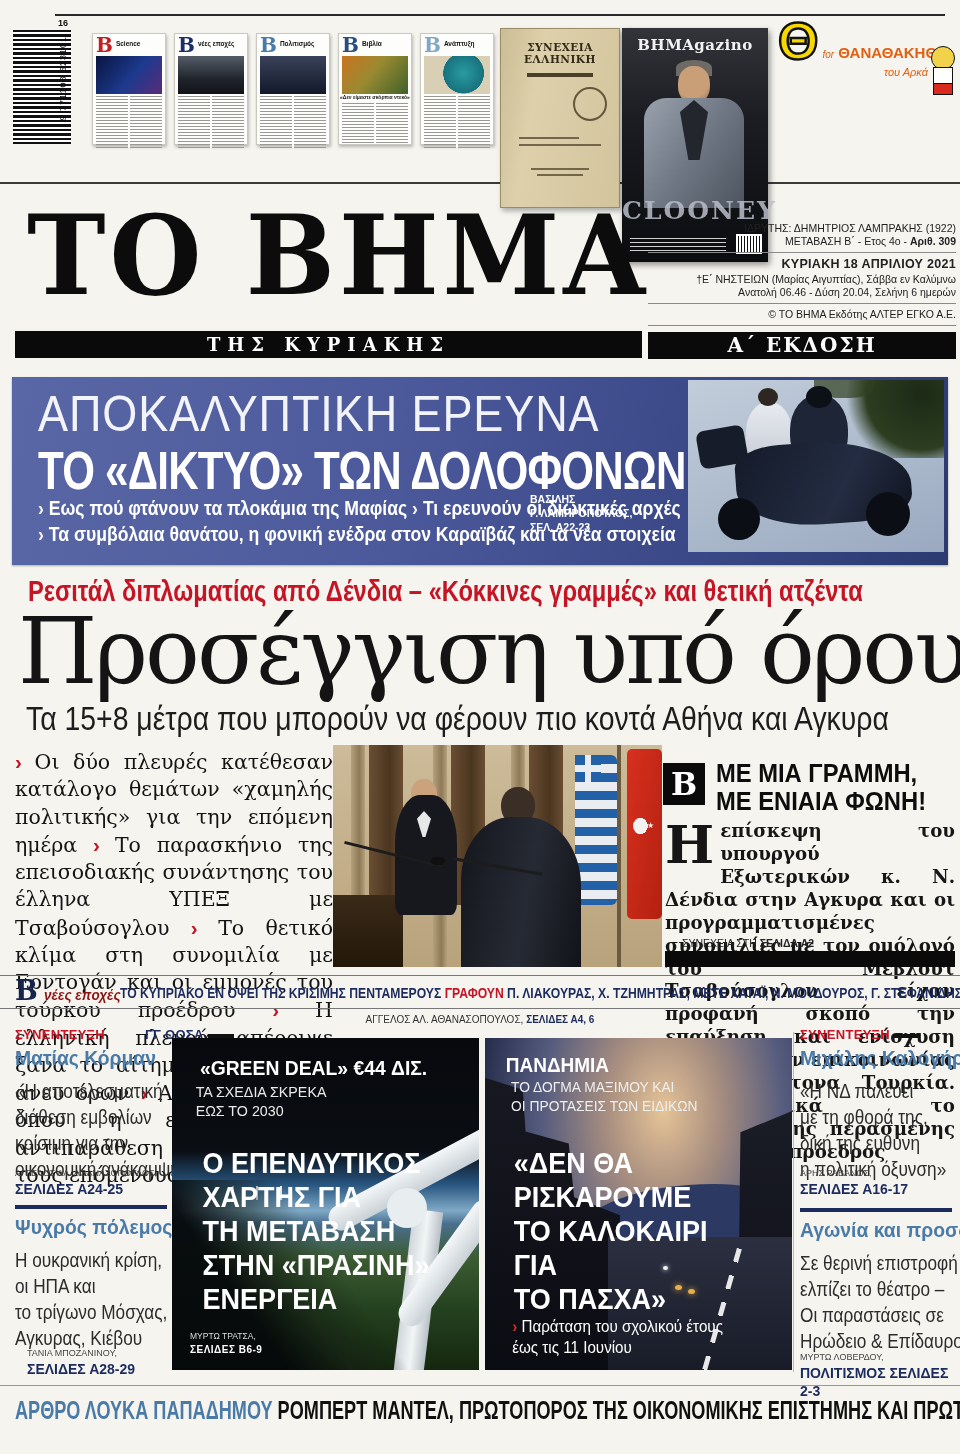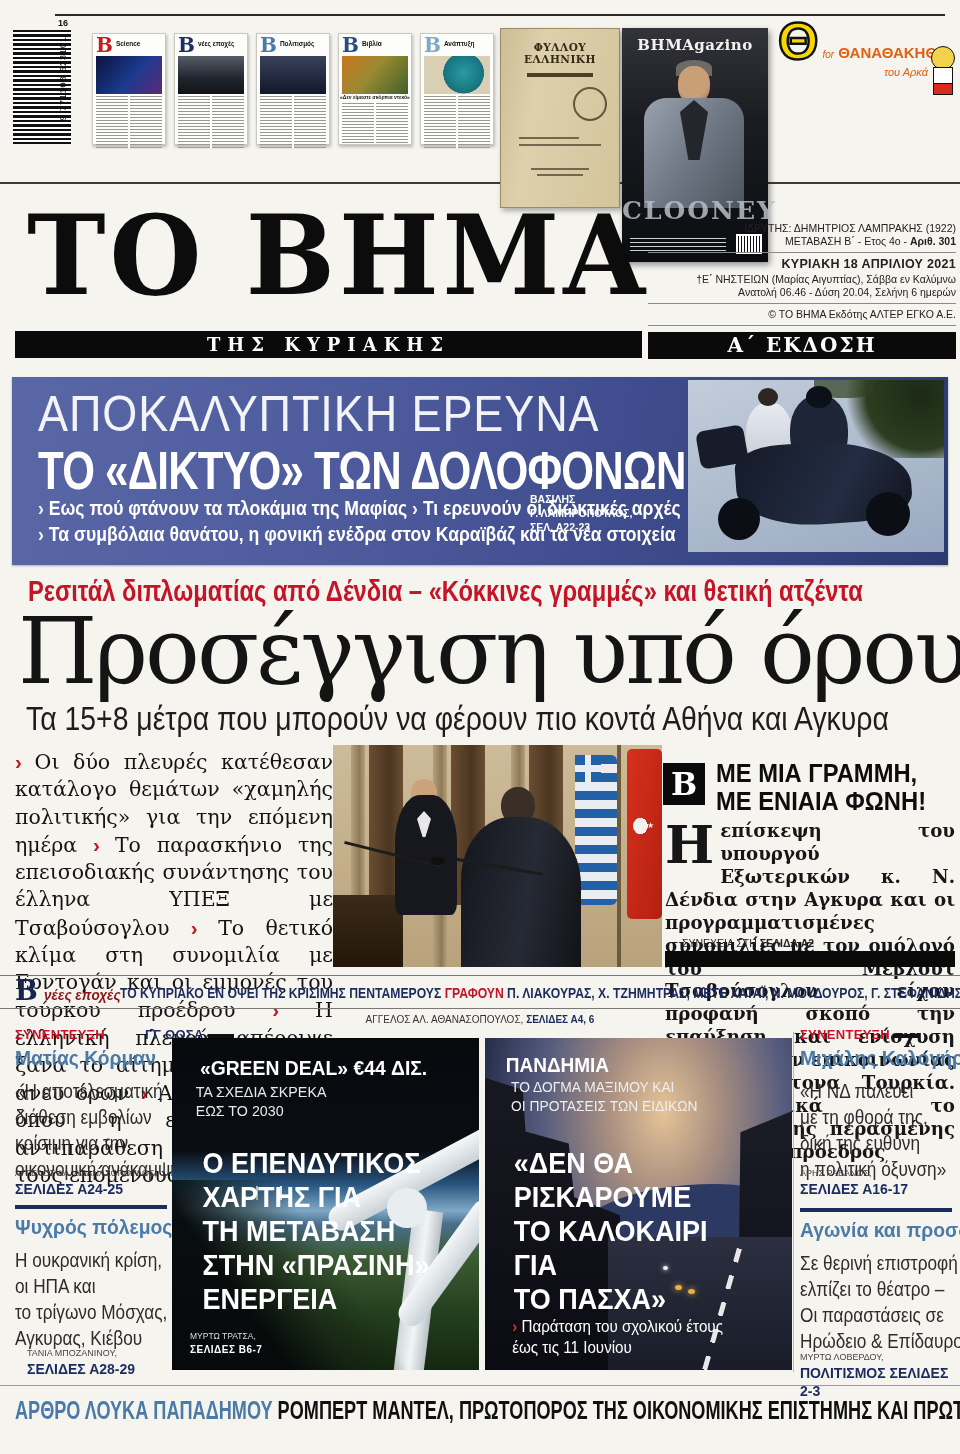--- a/index.html
+++ b/index.html
@@ -265,21 +265,21 @@
 <div class="ab cover c5" style="left:420px;">
   <div class="hd">
       <span class="bb">B</span>
   <span class="tt">Ανάπτυξη</span>
     </div>
   <div class="img i5"></div>
   <div class="txt"></div>
 </div>
 
 <div class="ab salpigx">
-  <div class="t">ΦΥΛΛΟΥ ΕΛΛΗΝΙΚΗ</div>
+  <div class="t">ΣΥΝΕΧΕΙΑ ΕΛΛΗΝΙΚΗ</div>
   <div class="bar"></div>
   <div class="stamp"></div>
   <div class="ln" style="margin-top:60px;width:60px;"></div>
   <div class="ln"></div>
   <div class="ln" style="margin:22px 30px 0;"></div>
   <div class="ln" style="margin:4px 36px 0;"></div>
 </div>
 
 <div class="ab gazino">
   <div class="logo">BHMAgazino</div>
@@ -302,21 +302,21 @@
     <div class="ark-head"></div>
     <div class="ark-body"></div>
     <div class="ark-legs"></div>
   </div>
 </div>
 
 <div class="ab mast-title nw">ΤΟ ΒΗΜΑ</div>
 <div class="ab mast-bar"><span>ΤΗΣ ΚΥΡΙΑΚΗΣ</span></div>
 <div class="ab info">
   <div>ΙΔΡΥΤΗΣ: ΔΗΜΗΤΡΙΟΣ ΛΑΜΠΡΑΚΗΣ (1922)</div>
-  <div><span>ΜΕΤΑΒΑΣΗ Β΄ - Ετος 4ο - </span><span class="b">Αριθ. 301</span></div>
+  <div><span>ΜΕΤΑΒΑΣΗ Β΄ - Ετος 4ο - </span><span class="b">Αριθ. 309</span></div>
   <hr>
   <div class="big">ΚΥΡΙΑΚΗ 18 ΑΠΡΙΛΙΟΥ 2021</div>
   <div>†Ε΄ ΝΗΣΤΕΙΩΝ (Μαρίας Αιγυπτίας), Σάββα εν Καλύμνω</div>
   <div>Ανατολή 06.46 - Δύση 20.04, Σελήνη 6 ημερών</div>
   <hr>
   <div>© ΤΟ ΒΗΜΑ  Εκδότης ΑΛΤΕΡ ΕΓΚΟ Α.Ε.</div>
   <hr>
   <div><span>ΤΙΜΗ ΦΥΛΛΟΥ </span><span class="b">€2,00</span></div>
 </div>
 <div class="ab edition"><span>Α΄ ΕΚΔΟΣΗ</span></div>
@@ -427,21 +427,21 @@
     <div>ΤΑ ΣΧΕΔΙΑ ΣΚΡΕΚΑ</div>
     <div>ΕΩΣ ΤΟ 2030</div>
   </div>
   <div class="gb-head">
     <div>Ο ΕΠΕΝΔΥΤΙΚΟΣ</div>
     <div>ΧΑΡΤΗΣ ΓΙΑ</div>
     <div>ΤΗ ΜΕΤΑΒΑΣΗ</div>
     <div>ΣΤΗΝ «ΠΡΑΣΙΝΗ»</div>
     <div>ΕΝΕΡΓΕΙΑ</div>
   </div>
-  <div class="gb-by"><span>ΜΥΡΤΩ ΤΡΑΤΣΑ,</span><br><b>ΣΕΛΙΔΕΣ Β6-7</b></div>
+  <div class="gb-by"><span>ΜΥΡΤΩ ΤΡΑΤΣΑ,</span><br><b>ΣΕΛΙΔΕΣ Β6-9</b></div>
 </div>
 
 <div class="ab pbox">
   <div class="pb-mount"></div>
   <div class="pb-bleft"></div>
   <div class="pb-bright"></div>
   <div class="pb-road"></div>
   <div class="pb-dash"></div>
   <div class="pb-light pl1"></div>
   <div class="pb-light pl2"></div>

